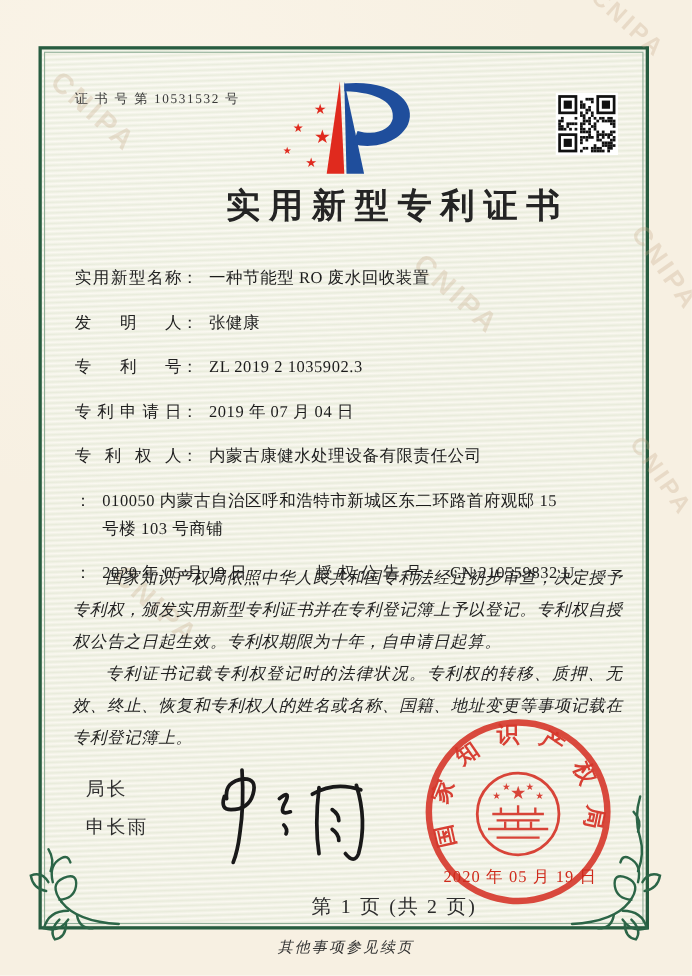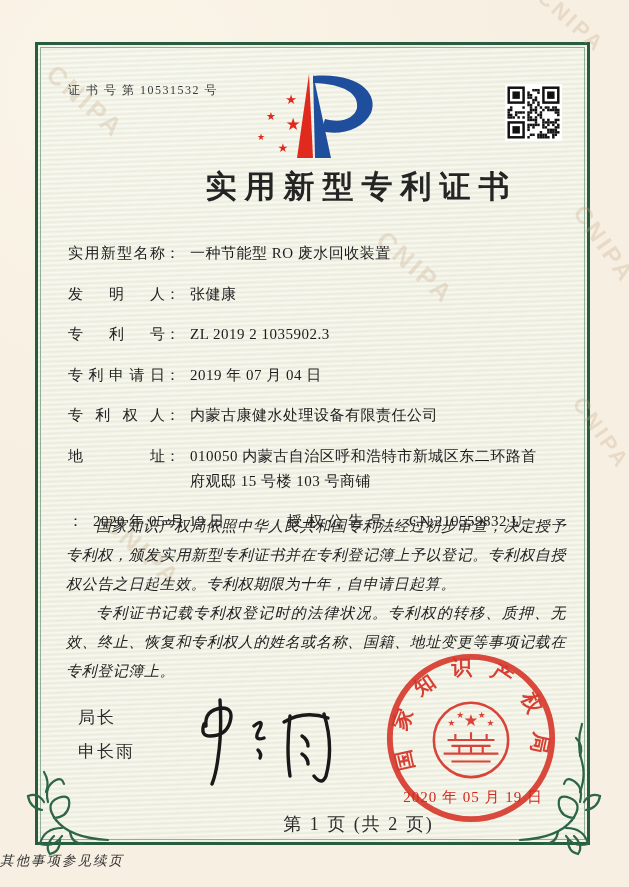--- a/index.html
+++ b/index.html
@@ -85,21 +85,21 @@
   .seal-date{
     position:absolute;left:378px;top:788px;width:190px;z-index:3;
     text-align:center;font-size:15px;color:#cf2a1b;letter-spacing:1px;
   }
   
   .page-no{
     position:absolute;left:0;top:812px;width:100%;text-align:center;
     font-size:18px;color:#2c2c2c;letter-spacing:2px;z-index:2;margin-left:44px;
   }
   .cont-note{
-    position:absolute;left:0;top:852px;width:100%;text-align:left;
+    position:absolute;left:0;top:852px;width:100%;text-align:center;
     font-size:13.5px;font-style:italic;color:#333;letter-spacing:2px;z-index:2;
   }
 </style>
 </head>
 <body>
 
 <div class="page">
 
   <span class="wm" style="left:38px;top:86px;font-size:26px;transform:rotate(42deg);">CNIPA</span>
   <span class="wm" style="left:368px;top:252px;font-size:26px;transform:rotate(42deg);">CNIPA</span>
@@ -309,21 +309,20 @@
       <span class="flabel">专利申请日</span>
         <span class="colon">：</span>
       <span class="fvalue">2019 年 07 月 04 日</span>
     </div>
     <div class="frow">
       <span class="flabel">专利权人</span>
         <span class="colon">：</span>
       <span class="fvalue">内蒙古康健水处理设备有限责任公司</span>
     </div>
     <div class="frow">
-      <span class="flabel">地址</span>
         <span class="colon">：</span>
       <span class="fvalue addr">010050 内蒙古自治区呼和浩特市新城区东二环路首府观邸 15 号楼 103 号商铺</span>
     </div>
     <div class="frow">
         <span class="colon">：</span>
       <span class="fvalue grant-date">2020 年 05 月 19 日</span>
       <span class="grant2">
         <span class="flabel">授权公告号</span>
           <span class="colon">：</span>
         <span class="fvalue">CN 210559832 U</span>

